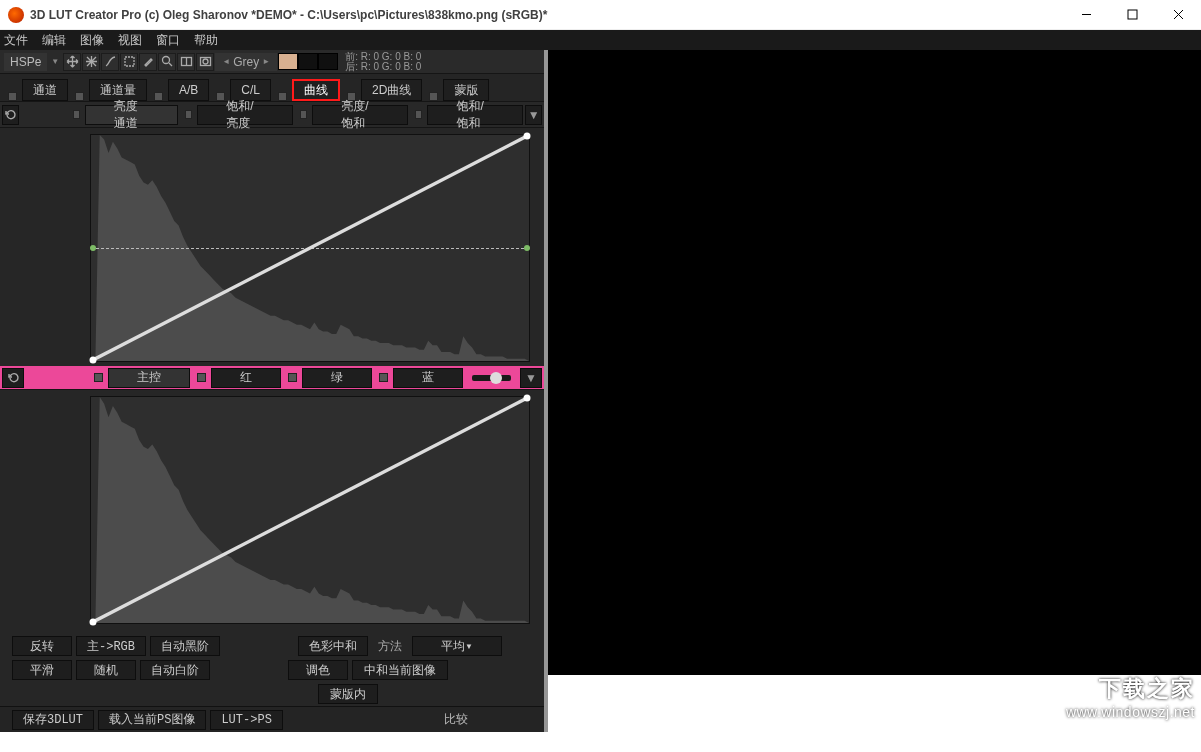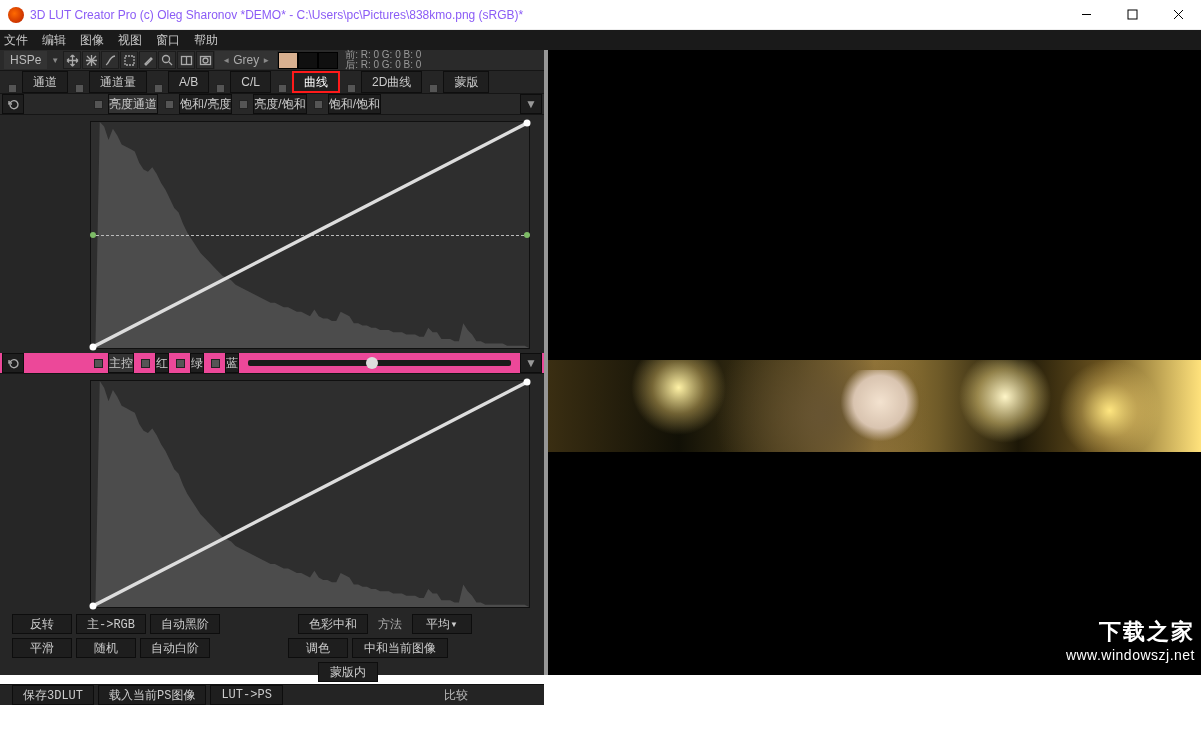--- a/index.html
+++ b/index.html
@@ -1,43 +1,43 @@
 <!DOCTYPE html>
 <html><head>
 <meta charset="utf-8">
 <style>
   * { margin:0; padding:0; box-sizing:border-box; font-family:"Microsoft YaHei", Arial, sans-serif; }
   body { background:#fff; width:1201px; height:752px; overflow:hidden; font-size:12px; color:#bbb; }
   .titlebar { height:30px; background:#fff; display:flex; align-items:center; padding:0 0 0 8px; border-bottom:1px solid #eee; }
   .titlebar .ico { width:16px; height:16px; background:radial-gradient(circle at 40% 40%, #ff6a00 0, #cc3300 70%, #7a1a00 100%); border-radius:50%; margin-right:6px; }
-  .titlebar .txt { color:#8b5cf6; font-size:12px; flex:1; }
+  .titlebar .txt { color:#404040; font-size:12px; flex:1;font-weight:bold; }
   .winbtns { display:flex; }
   .winbtn { width:46px; height:30px; display:flex; align-items:center; justify-content:center; color:#000; }
   .winbtn svg { width:11px; height:11px; stroke:#000; stroke-width:1; fill:none;}
   .menubar { height:20px; background:#1a1a1a; display:flex; align-items:center; padding:0 4px; gap:14px; color:#c8c8c8; }
   .menubar span { font-size:12px; }
-  .appbody { display:flex; height:625px; background:#000; }
+  .appbody { display:flex; height:625px; background:#000;flex-direction:column; }
   .leftpanel { width:548px; background:#262626; display:flex; flex-direction:column; border-right:4px solid #969696;}
   .toolrow { height:24px; background:#2a2a2a; display:flex; align-items:center; padding:0 4px; gap:1px; border-bottom:1px solid #151515;}
   .toolrow .hsp { background:#333; padding:2px 6px; color:#bbb; font-size:12px;}
   .toolrow .tri { color:#888; font-size:8px; padding:0 3px;}
   .iconbtn { width:18px; height:18px; background:#2e2e2e; display:flex; align-items:center; justify-content:center; color:#aaa; font-size:11px; border:1px solid #1c1c1c;}
   .iconbtn svg { width:13px; height:13px; stroke:#aaa; fill:none; stroke-width:1.3;}
   .greybox { background:#333; padding:2px 4px; color:#aaa; font-size:12px; display:flex; align-items:center;}
   .swatches { display:flex; gap:0; }
   .sw { width:20px; height:17px; border:1px solid #000;}
   .rgbinfo { font-size:10px; color:#999; line-height:10px; margin-left:6px;}
   .tabrow { height:28px; background:#252525; display:flex; align-items:flex-end; border-bottom:1px solid #151515; padding:0 2px;}
   .chk { width:9px; height:9px; background:#555; border:1px solid #222; margin:0 4px 0 6px; display:inline-block;}
   .tabbtn { background:#1f1f1f; border:1px solid #0e0e0e; height:22px; display:flex; align-items:center; padding:0 10px; color:#ccc; font-size:12px; margin:0 1px;}
   .tabbtn.hl { border:2px solid #ff1a1a; color:#fff; }
   .subrow { height:26px; background:#282828; display:flex; align-items:center; padding:0 2px; gap:1px; border-bottom:1px solid #151515;}
   .rbtn { width:22px; height:20px; background:#1e1e1e; border:1px solid #0d0d0d; display:flex; align-items:center; justify-content:center;}
   .rbtn svg { width:13px; height:13px; stroke:#aaa; fill:none; stroke-width:1.4;}
-  .sbtn { background:#1e1e1e; border:1px solid #0d0d0d; height:20px; padding:0 0; color:#ccc; font-size:12px; display:flex; align-items:center;}
+  .sbtn { background:#1e1e1e; border:1px solid #0d0d0d; height:20px; padding:0 28px; color:#ccc; font-size:12px; display:flex; align-items:center;}
   .sbtn.act { background:#333;}
   .ddbtn { width:22px; height:20px; background:#1e1e1e; border:1px solid #0d0d0d; display:flex; align-items:center; justify-content:center; color:#999;}
   .histpanel { position:relative; margin:6px 14px 4px 90px; height:228px; background:#2e2e2e; border:1px solid #101010; }
   .histpanel2 { position:relative; margin:6px 14px 4px 90px; height:228px; background:#2e2e2e; border:1px solid #101010; }
   .hist svg { position:absolute; bottom:0; left:0; width:100%; height:100%; }
   .diag { position:absolute; inset:0; }
   .diag line { stroke:#ddd; stroke-width:1.2;}
   .cp { position:absolute; width:7px; height:7px; background:#fff; border-radius:50%; transform:translate(-50%,-50%);}
   .cp.g { background:#7dbb66; width:6px; height:6px;}
   .dashed { position:absolute; left:0; right:0; border-top:1px dashed #bbb; }

